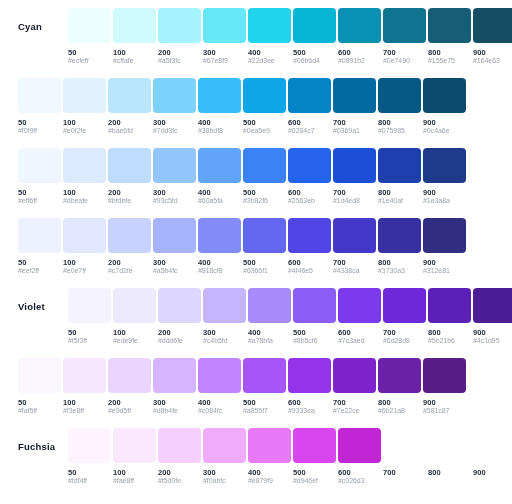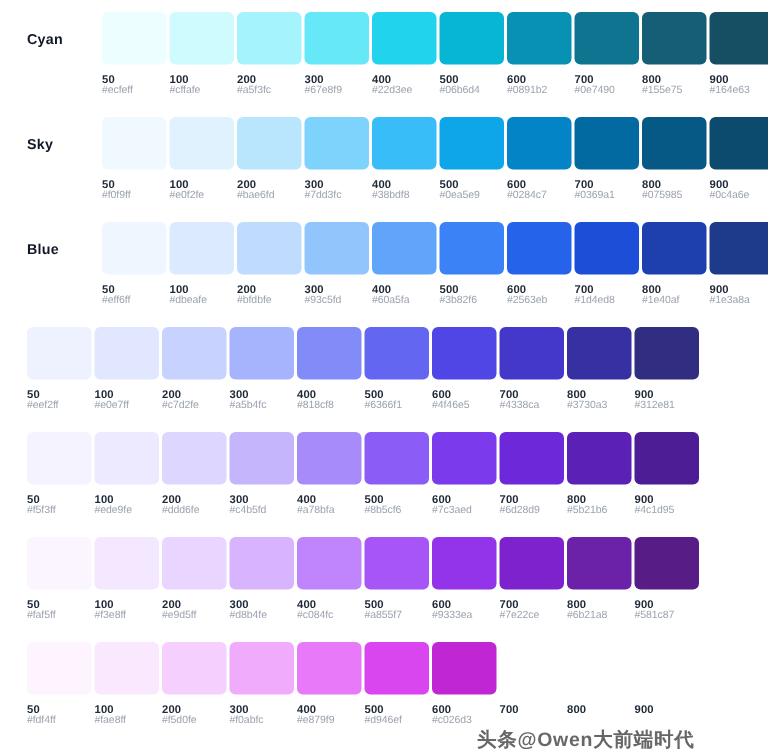--- a/index.html
+++ b/index.html
@@ -152,21 +152,20 @@
           <div class="swatch-cell">
             <div class="swatch-chip" style="background: rgb(22, 78, 99);"></div>
             <div class="swatch-meta">
               <span class="shade-name">900</span>
               <span class="shade-hex">#164e63</span>
             </div>
           </div>
         </div>
       </div>
       <div class="palette-row">
-        <div class="row-label">Sky</div>
         <div class="swatch-strip">
           <div class="swatch-cell">
             <div class="swatch-chip" style="background: rgb(240, 249, 255);"></div>
             <div class="swatch-meta">
               <span class="shade-name">50</span>
               <span class="shade-hex">#f0f9ff</span>
             </div>
           </div>
           <div class="swatch-cell">
             <div class="swatch-chip" style="background: rgb(224, 242, 254);"></div>
@@ -222,176 +221,176 @@
             <div class="swatch-meta">
               <span class="shade-name">800</span>
               <span class="shade-hex">#075985</span>
             </div>
           </div>
           <div class="swatch-cell">
             <div class="swatch-chip" style="background: rgb(12, 74, 110);"></div>
             <div class="swatch-meta">
               <span class="shade-name">900</span>
               <span class="shade-hex">#0c4a6e</span>
-            </div>
-          </div>
-        </div>
-      </div>
-      <div class="palette-row">
-        <div class="row-label">Blue</div>
-        <div class="swatch-strip">
-          <div class="swatch-cell">
-            <div class="swatch-chip" style="background: rgb(239, 246, 255);"></div>
-            <div class="swatch-meta">
-              <span class="shade-name">50</span>
-              <span class="shade-hex">#eff6ff</span>
-            </div>
-          </div>
-          <div class="swatch-cell">
-            <div class="swatch-chip" style="background: rgb(219, 234, 254);"></div>
-            <div class="swatch-meta">
-              <span class="shade-name">100</span>
-              <span class="shade-hex">#dbeafe</span>
-            </div>
-          </div>
-          <div class="swatch-cell">
-            <div class="swatch-chip" style="background: rgb(191, 219, 254);"></div>
-            <div class="swatch-meta">
-              <span class="shade-name">200</span>
-              <span class="shade-hex">#bfdbfe</span>
-            </div>
-          </div>
-          <div class="swatch-cell">
-            <div class="swatch-chip" style="background: rgb(147, 197, 253);"></div>
-            <div class="swatch-meta">
-              <span class="shade-name">300</span>
-              <span class="shade-hex">#93c5fd</span>
-            </div>
-          </div>
-          <div class="swatch-cell">
-            <div class="swatch-chip" style="background: rgb(96, 165, 250);"></div>
-            <div class="swatch-meta">
-              <span class="shade-name">400</span>
-              <span class="shade-hex">#60a5fa</span>
-            </div>
-          </div>
-          <div class="swatch-cell">
-            <div class="swatch-chip" style="background: rgb(59, 130, 246);"></div>
-            <div class="swatch-meta">
-              <span class="shade-name">500</span>
-              <span class="shade-hex">#3b82f6</span>
-            </div>
-          </div>
-          <div class="swatch-cell">
-            <div class="swatch-chip" style="background: rgb(37, 99, 235);"></div>
-            <div class="swatch-meta">
-              <span class="shade-name">600</span>
-              <span class="shade-hex">#2563eb</span>
-            </div>
-          </div>
-          <div class="swatch-cell">
-            <div class="swatch-chip" style="background: rgb(29, 78, 216);"></div>
-            <div class="swatch-meta">
-              <span class="shade-name">700</span>
-              <span class="shade-hex">#1d4ed8</span>
-            </div>
-          </div>
-          <div class="swatch-cell">
-            <div class="swatch-chip" style="background: rgb(30, 64, 175);"></div>
-            <div class="swatch-meta">
-              <span class="shade-name">800</span>
-              <span class="shade-hex">#1e40af</span>
-            </div>
-          </div>
-          <div class="swatch-cell">
-            <div class="swatch-chip" style="background: rgb(30, 58, 138);"></div>
-            <div class="swatch-meta">
-              <span class="shade-name">900</span>
-              <span class="shade-hex">#1e3a8a</span>
             </div>
           </div>
         </div>
       </div>
       <div class="palette-row">
         <div class="swatch-strip">
           <div class="swatch-cell">
-            <div class="swatch-chip" style="background: rgb(238, 242, 255);"></div>
+            <div class="swatch-chip" style="background: rgb(239, 246, 255);"></div>
             <div class="swatch-meta">
               <span class="shade-name">50</span>
-              <span class="shade-hex">#eef2ff</span>
-            </div>
-          </div>
-          <div class="swatch-cell">
-            <div class="swatch-chip" style="background: rgb(224, 231, 255);"></div>
+              <span class="shade-hex">#eff6ff</span>
+            </div>
+          </div>
+          <div class="swatch-cell">
+            <div class="swatch-chip" style="background: rgb(219, 234, 254);"></div>
             <div class="swatch-meta">
               <span class="shade-name">100</span>
-              <span class="shade-hex">#e0e7ff</span>
-            </div>
-          </div>
-          <div class="swatch-cell">
-            <div class="swatch-chip" style="background: rgb(199, 210, 254);"></div>
+              <span class="shade-hex">#dbeafe</span>
+            </div>
+          </div>
+          <div class="swatch-cell">
+            <div class="swatch-chip" style="background: rgb(191, 219, 254);"></div>
             <div class="swatch-meta">
               <span class="shade-name">200</span>
-              <span class="shade-hex">#c7d2fe</span>
-            </div>
-          </div>
-          <div class="swatch-cell">
-            <div class="swatch-chip" style="background: rgb(165, 180, 252);"></div>
+              <span class="shade-hex">#bfdbfe</span>
+            </div>
+          </div>
+          <div class="swatch-cell">
+            <div class="swatch-chip" style="background: rgb(147, 197, 253);"></div>
             <div class="swatch-meta">
               <span class="shade-name">300</span>
-              <span class="shade-hex">#a5b4fc</span>
-            </div>
-          </div>
-          <div class="swatch-cell">
-            <div class="swatch-chip" style="background: rgb(129, 140, 248);"></div>
+              <span class="shade-hex">#93c5fd</span>
+            </div>
+          </div>
+          <div class="swatch-cell">
+            <div class="swatch-chip" style="background: rgb(96, 165, 250);"></div>
             <div class="swatch-meta">
               <span class="shade-name">400</span>
-              <span class="shade-hex">#818cf8</span>
-            </div>
-          </div>
-          <div class="swatch-cell">
-            <div class="swatch-chip" style="background: rgb(99, 102, 241);"></div>
+              <span class="shade-hex">#60a5fa</span>
+            </div>
+          </div>
+          <div class="swatch-cell">
+            <div class="swatch-chip" style="background: rgb(59, 130, 246);"></div>
             <div class="swatch-meta">
               <span class="shade-name">500</span>
-              <span class="shade-hex">#6366f1</span>
-            </div>
-          </div>
-          <div class="swatch-cell">
-            <div class="swatch-chip" style="background: rgb(79, 70, 229);"></div>
+              <span class="shade-hex">#3b82f6</span>
+            </div>
+          </div>
+          <div class="swatch-cell">
+            <div class="swatch-chip" style="background: rgb(37, 99, 235);"></div>
             <div class="swatch-meta">
               <span class="shade-name">600</span>
-              <span class="shade-hex">#4f46e5</span>
-            </div>
-          </div>
-          <div class="swatch-cell">
-            <div class="swatch-chip" style="background: rgb(67, 56, 202);"></div>
+              <span class="shade-hex">#2563eb</span>
+            </div>
+          </div>
+          <div class="swatch-cell">
+            <div class="swatch-chip" style="background: rgb(29, 78, 216);"></div>
             <div class="swatch-meta">
               <span class="shade-name">700</span>
-              <span class="shade-hex">#4338ca</span>
-            </div>
-          </div>
-          <div class="swatch-cell">
-            <div class="swatch-chip" style="background: rgb(55, 48, 163);"></div>
+              <span class="shade-hex">#1d4ed8</span>
+            </div>
+          </div>
+          <div class="swatch-cell">
+            <div class="swatch-chip" style="background: rgb(30, 64, 175);"></div>
             <div class="swatch-meta">
               <span class="shade-name">800</span>
-              <span class="shade-hex">#3730a3</span>
-            </div>
-          </div>
-          <div class="swatch-cell">
-            <div class="swatch-chip" style="background: rgb(49, 46, 129);"></div>
+              <span class="shade-hex">#1e40af</span>
+            </div>
+          </div>
+          <div class="swatch-cell">
+            <div class="swatch-chip" style="background: rgb(30, 58, 138);"></div>
             <div class="swatch-meta">
               <span class="shade-name">900</span>
-              <span class="shade-hex">#312e81</span>
+              <span class="shade-hex">#1e3a8a</span>
             </div>
           </div>
         </div>
       </div>
       <div class="palette-row">
         <div class="swatch-strip">
           <div class="swatch-cell">
+            <div class="swatch-chip" style="background: rgb(238, 242, 255);"></div>
+            <div class="swatch-meta">
+              <span class="shade-name">50</span>
+              <span class="shade-hex">#eef2ff</span>
+            </div>
+          </div>
+          <div class="swatch-cell">
+            <div class="swatch-chip" style="background: rgb(224, 231, 255);"></div>
+            <div class="swatch-meta">
+              <span class="shade-name">100</span>
+              <span class="shade-hex">#e0e7ff</span>
+            </div>
+          </div>
+          <div class="swatch-cell">
+            <div class="swatch-chip" style="background: rgb(199, 210, 254);"></div>
+            <div class="swatch-meta">
+              <span class="shade-name">200</span>
+              <span class="shade-hex">#c7d2fe</span>
+            </div>
+          </div>
+          <div class="swatch-cell">
+            <div class="swatch-chip" style="background: rgb(165, 180, 252);"></div>
+            <div class="swatch-meta">
+              <span class="shade-name">300</span>
+              <span class="shade-hex">#a5b4fc</span>
+            </div>
+          </div>
+          <div class="swatch-cell">
+            <div class="swatch-chip" style="background: rgb(129, 140, 248);"></div>
+            <div class="swatch-meta">
+              <span class="shade-name">400</span>
+              <span class="shade-hex">#818cf8</span>
+            </div>
+          </div>
+          <div class="swatch-cell">
+            <div class="swatch-chip" style="background: rgb(99, 102, 241);"></div>
+            <div class="swatch-meta">
+              <span class="shade-name">500</span>
+              <span class="shade-hex">#6366f1</span>
+            </div>
+          </div>
+          <div class="swatch-cell">
+            <div class="swatch-chip" style="background: rgb(79, 70, 229);"></div>
+            <div class="swatch-meta">
+              <span class="shade-name">600</span>
+              <span class="shade-hex">#4f46e5</span>
+            </div>
+          </div>
+          <div class="swatch-cell">
+            <div class="swatch-chip" style="background: rgb(67, 56, 202);"></div>
+            <div class="swatch-meta">
+              <span class="shade-name">700</span>
+              <span class="shade-hex">#4338ca</span>
+            </div>
+          </div>
+          <div class="swatch-cell">
+            <div class="swatch-chip" style="background: rgb(55, 48, 163);"></div>
+            <div class="swatch-meta">
+              <span class="shade-name">800</span>
+              <span class="shade-hex">#3730a3</span>
+            </div>
+          </div>
+          <div class="swatch-cell">
+            <div class="swatch-chip" style="background: rgb(49, 46, 129);"></div>
+            <div class="swatch-meta">
+              <span class="shade-name">900</span>
+              <span class="shade-hex">#312e81</span>
+            </div>
+          </div>
+        </div>
+      </div>
+      <div class="palette-row">
+        <div class="row-label">Violet</div>
+        <div class="swatch-strip">
+          <div class="swatch-cell">
             <div class="swatch-chip" style="background: rgb(245, 243, 255);"></div>
             <div class="swatch-meta">
               <span class="shade-name">50</span>
               <span class="shade-hex">#f5f3ff</span>
             </div>
           </div>
           <div class="swatch-cell">
             <div class="swatch-chip" style="background: rgb(237, 233, 254);"></div>
             <div class="swatch-meta">
               <span class="shade-name">100</span>
@@ -524,20 +523,21 @@
           <div class="swatch-cell">
             <div class="swatch-chip" style="background: rgb(88, 28, 135);"></div>
             <div class="swatch-meta">
               <span class="shade-name">900</span>
               <span class="shade-hex">#581c87</span>
             </div>
           </div>
         </div>
       </div>
       <div class="palette-row">
+        <div class="row-label">Fuchsia</div>
         <div class="swatch-strip">
           <div class="swatch-cell">
             <div class="swatch-chip" style="background: rgb(253, 244, 255);"></div>
             <div class="swatch-meta">
               <span class="shade-name">50</span>
               <span class="shade-hex">#fdf4ff</span>
             </div>
           </div>
           <div class="swatch-cell">
             <div class="swatch-chip" style="background: rgb(250, 232, 255);"></div>
@@ -598,14 +598,13 @@
           <div class="swatch-cell">
             <div class="swatch-chip" style="background: transparent;"></div>
             <div class="swatch-meta">
               <span class="shade-name">900</span>
               <span class="shade-hex"></span>
             </div>
           </div>
         </div>
       </div>
     </div>
-  <div id="watermark">头条@Owen大前端时代</div>
 </div>
 
 </body></html>

